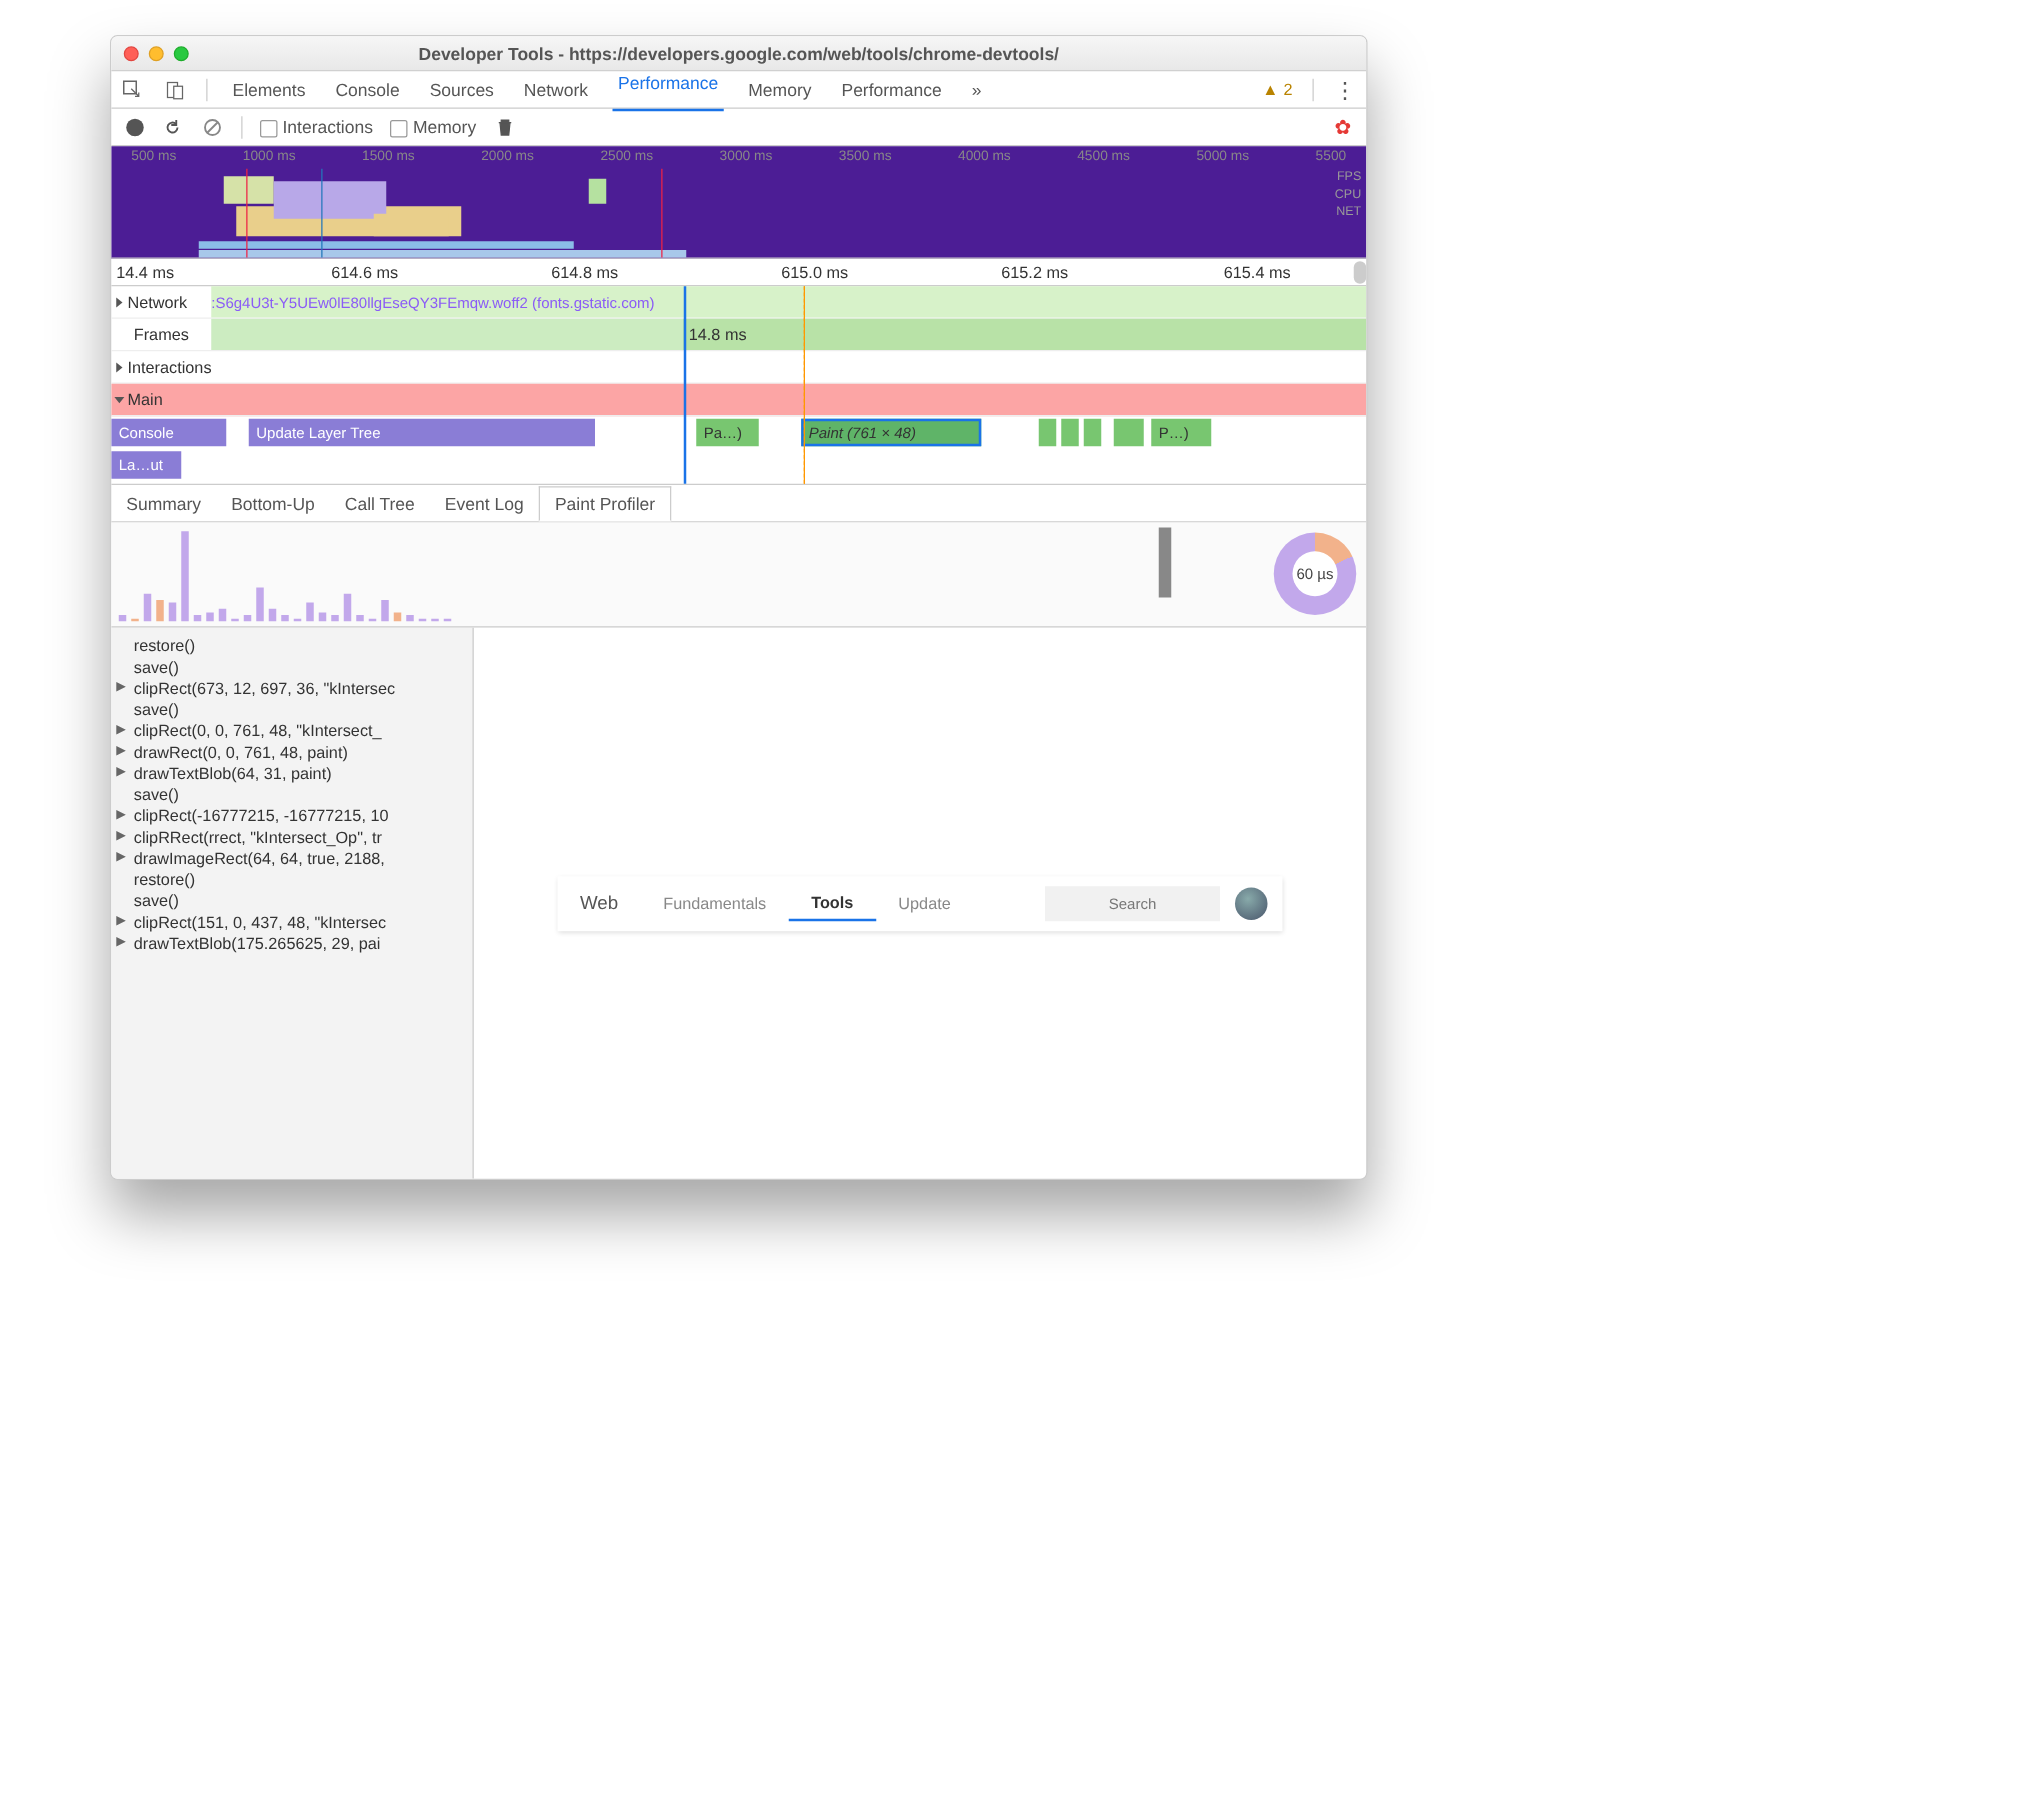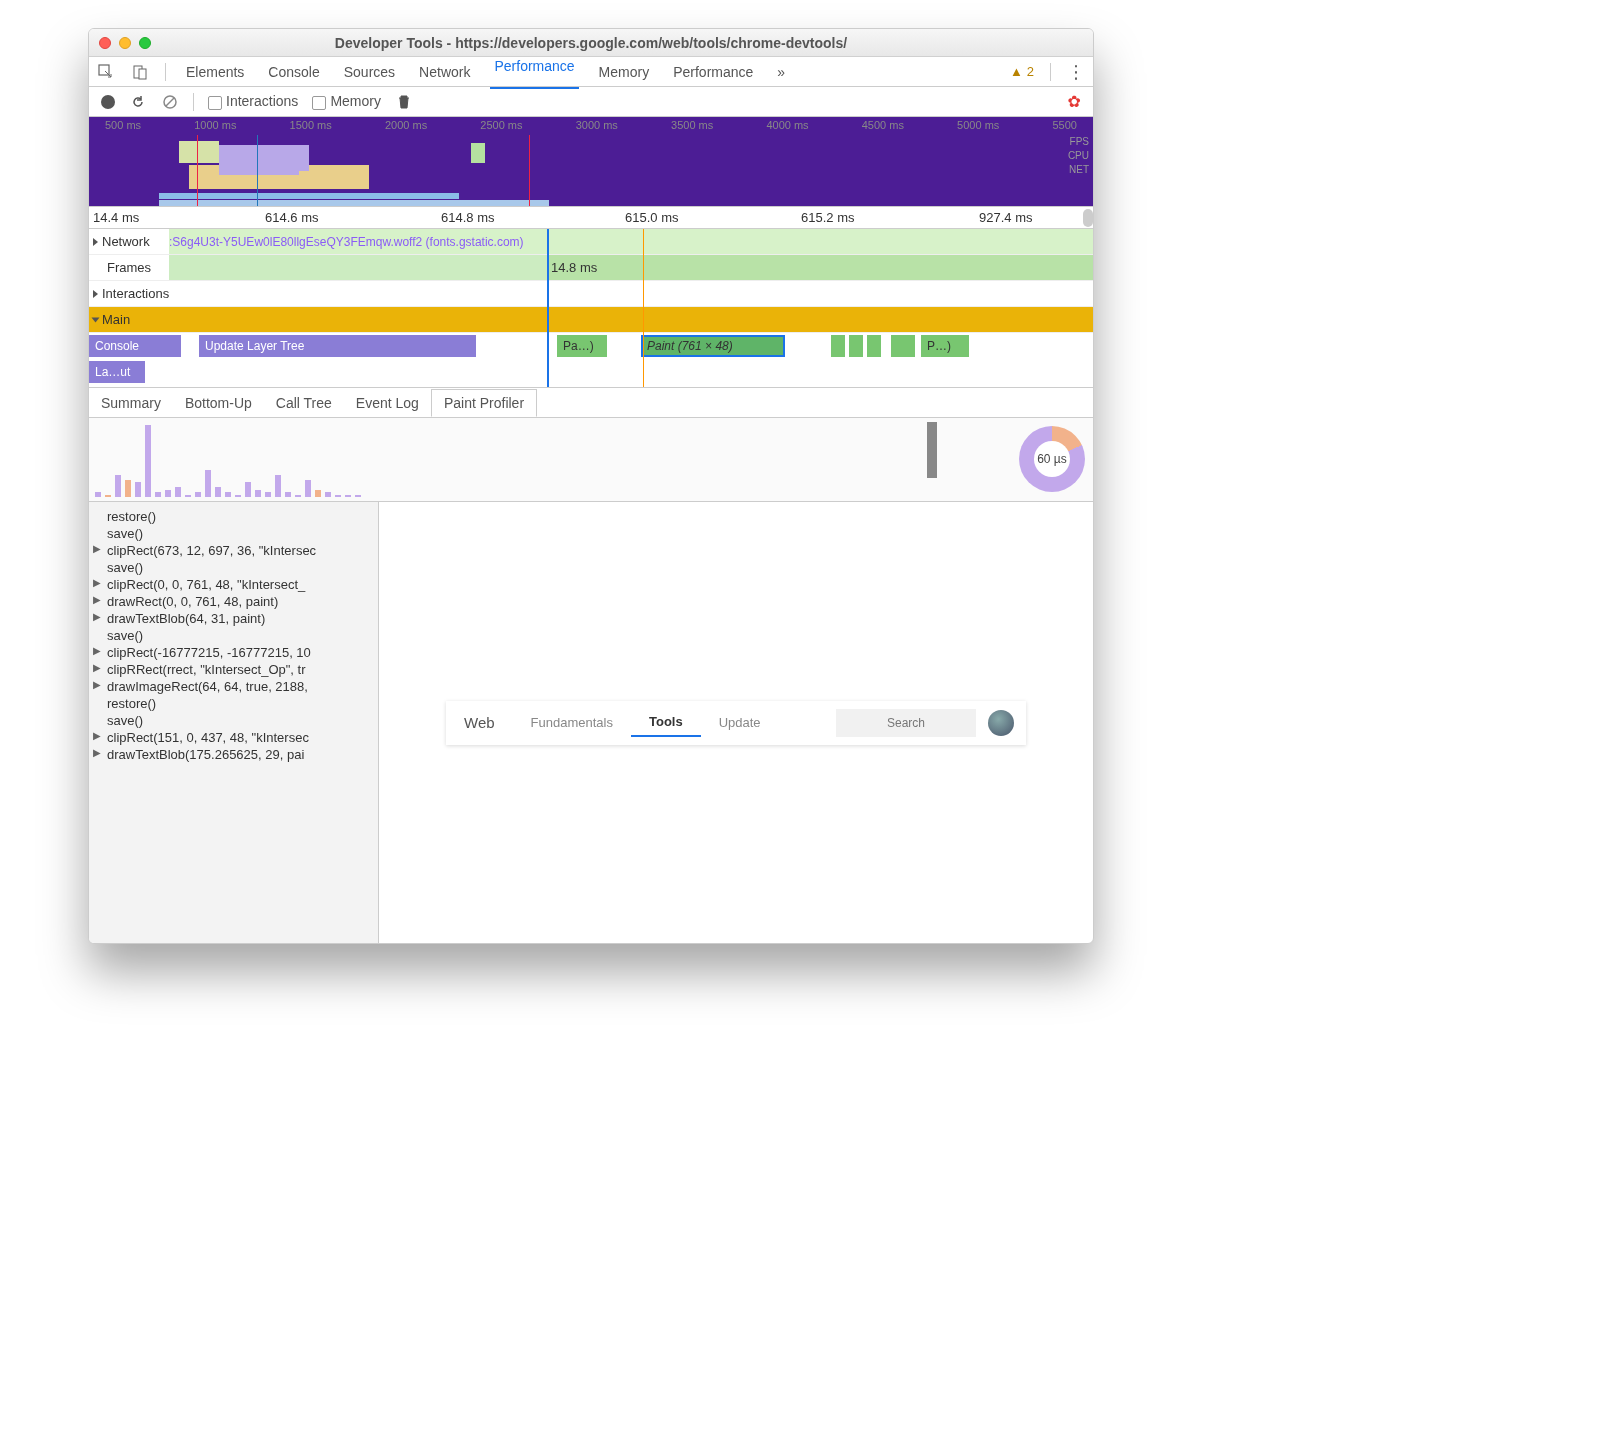--- a/index.html
+++ b/index.html
@@ -179,21 +179,21 @@
       <div style="position:absolute;left:440px;top:0;bottom:0;width:1px;background:#e24;"></div>
     </div>
   </div>
 
   <div class="ruler">
     <span style="left:4px">14.4 ms</span>
     <span style="left:176px">614.6 ms</span>
     <span style="left:352px">614.8 ms</span>
     <span style="left:536px">615.0 ms</span>
     <span style="left:712px">615.2 ms</span>
-    <span style="left:890px">927.4 ms</span>
+    <span style="left:890px">615.4 ms</span>
     <div class="rsb"></div>
   </div>
 
   <div class="tracks">
     <div class="vline-blue" style="left:458px;"></div>
     <div class="vline-orange" style="left:554px;"></div>
 
     <div class="track-row">
       <div class="track-bg-green"></div>
       <div class="track-label">
@@ -212,21 +212,21 @@
       <div style="position:absolute;left:462px;font-size:13px;z-index:4;">14.8 ms</div>
     </div>
 
     <div class="track-row">
       <div class="track-label">
           <span class="tri"></span>
           <span>Interactions</span>
         </div>
     </div>
 
-    <div class="track-row" style="background:#eab308;">
+    <div class="track-row" style="background:#fca5a5;">
       <div class="track-label">
           <span class="tri down"></span>
           <span>Main</span>
         </div>
     </div>
 
     <div class="flame-row">
       <div class="fblk purple" style="left:0;width:92px;">Console</div>
       <div class="fblk purple" style="left:110px;width:277px;">Update Layer Tree</div>
       <div class="fblk green" style="left:468px;width:50px;">Pa…)</div>

